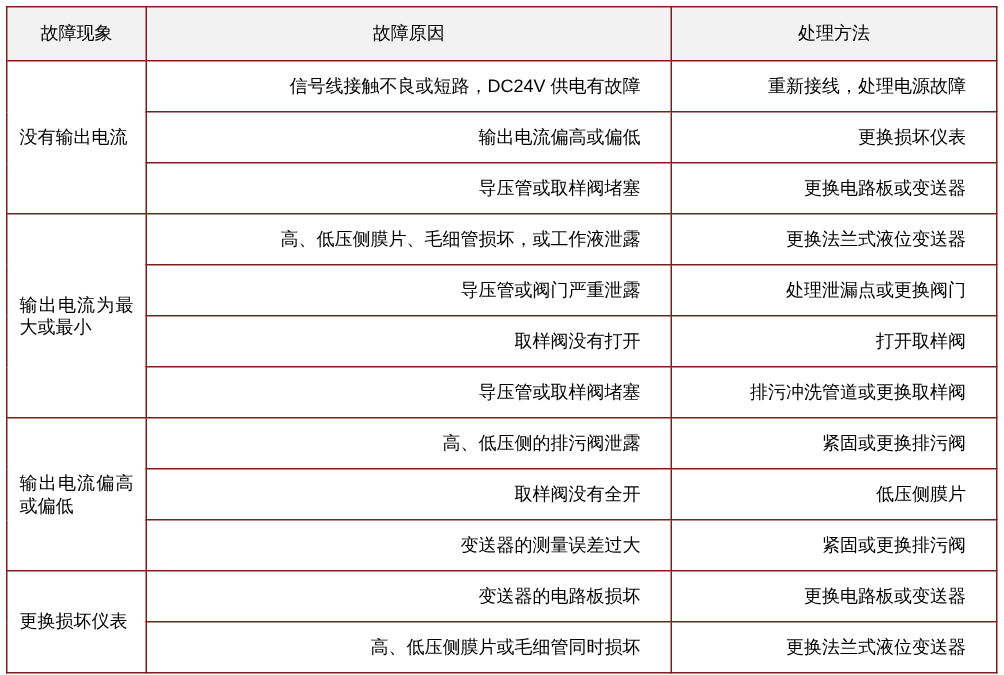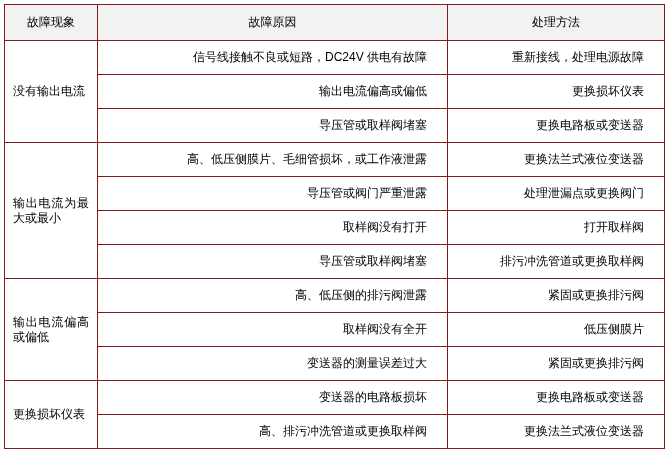--- a/index.html
+++ b/index.html
@@ -111,18 +111,18 @@
         <tr>
           <td class="cause-cell">变送器的测量误差过大</td>
           <td class="treatment-cell">紧固或更换排污阀</td>
         </tr>
         <tr>
           <td class="phenomenon-cell" rowspan="2">更换损坏仪表</td>
           <td class="cause-cell">变送器的电路板损坏</td>
           <td class="treatment-cell">更换电路板或变送器</td>
         </tr>
         <tr>
-          <td class="cause-cell">高、排污冲洗管道或更换取样阀</td>
+          <td class="cause-cell">高、低压侧膜片或毛细管同时损坏</td>
           <td class="treatment-cell">更换法兰式液位变送器</td>
         </tr>
       </tbody>
   </table>
 </div>
 
 </body></html>

